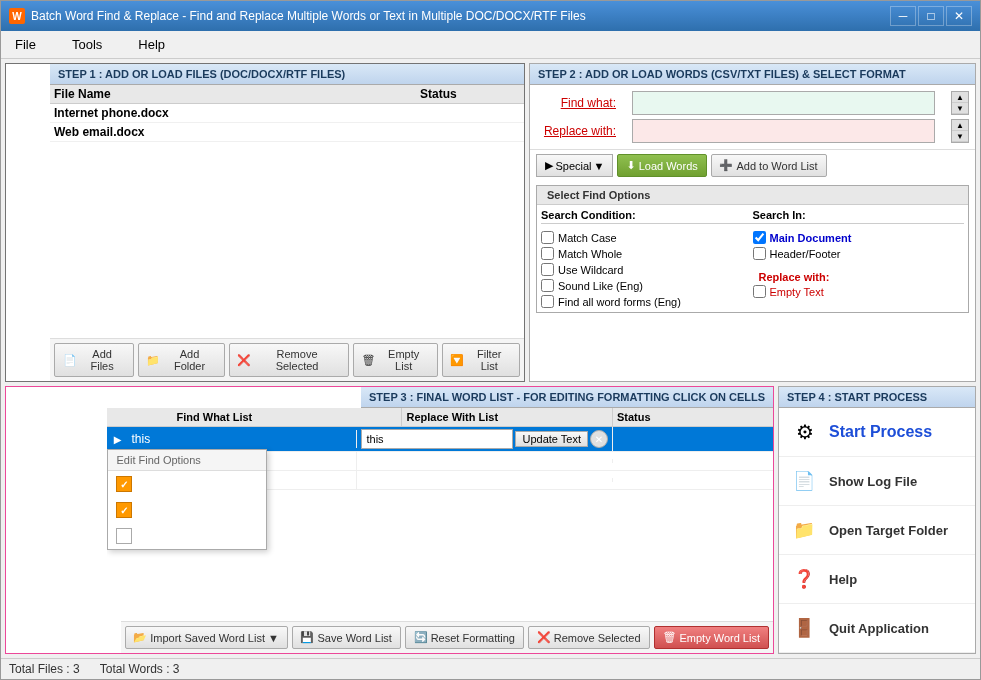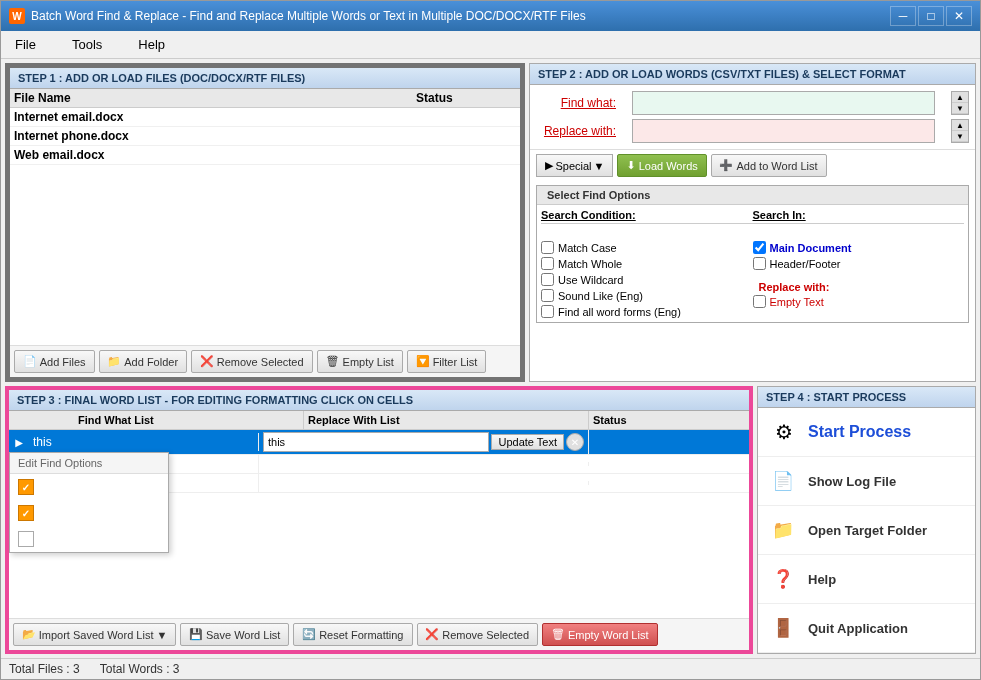--- a/index.html
+++ b/index.html
@@ -81,25 +81,26 @@
       display: flex;
       flex-direction: column;
       overflow: hidden;
     }
     .top-section {
       display: flex;
       height: 340px;
     }
     .step1-panel {
       width: 520px;
-      border: 5px solid #737373;
+      border: 1px solid #737373;
       margin: 4px 2px 4px 4px;
       background: white;
       display: flex;
       flex-direction: column;
+      padding-left: 44px;
     }
     .step2-panel {
       flex: 1;
       border: 1px solid #aaa;
       margin: 4px 4px 4px 2px;
       background: white;
       display: flex;
       flex-direction: column;
     }
     .step-header {
@@ -237,22 +238,21 @@
       display: flex;
       flex-direction: column;
       gap: 3px;
     }
     .option-header {
       font-weight: bold;
       font-size: 11px;
       color: #000;
       border-bottom: 1px solid #ccc;
       padding-bottom: 2px;
-      margin-bottom: 14px;
-      text-decoration: underline;
+      margin-bottom: 4px;
     }
     .option-row {
       display: flex;
       align-items: center;
       gap: 4px;
       font-size: 11px;
     }
     .option-row input[type="checkbox"] {
       width: 13px;
       height: 13px;
@@ -264,28 +264,29 @@
       padding: 2px 6px;
     }
     .step3-section {
       display: flex;
       flex: 1;
       margin: 0 4px 4px 4px;
       gap: 4px;
     }
     .step3-panel {
       flex: 1;
-      border: 4px solid #ec4899;
+      border: 1px solid #ec4899;
       background: white;
       display: flex;
       flex-direction: column;
       position: relative;
+      align-items: flex-end;
     }
     .step4-panel {
-      width: 219px;
+      width: 198px;
       border: 1px solid #aaa;
       background: white;
       display: flex;
       flex-direction: column;
     }
     .word-list-table {
       flex: 1;
       overflow: hidden;
       position: relative;
     }
@@ -455,24 +456,20 @@
   <div class="main-content">
 
     <div class="top-section">
 
       <div class="step1-panel">
         <div class="step-header">STEP 1 : ADD OR LOAD FILES (DOC/DOCX/RTF FILES)</div>
         <div class="file-table">
           <div class="file-table-header">
             <div class="file-col-name">File Name</div>
             <div class="file-col-status">Status</div>
-          </div>
-          <div class="file-row">
-            <div class="file-col-name">Internet email.docx</div>
-            <div class="file-col-status"></div>
           </div>
           <div class="file-row">
             <div class="file-col-name">Internet phone.docx</div>
             <div class="file-col-status"></div>
           </div>
           <div class="file-row">
             <div class="file-col-name">Web email.docx</div>
             <div class="file-col-status"></div>
           </div>
         </div>

